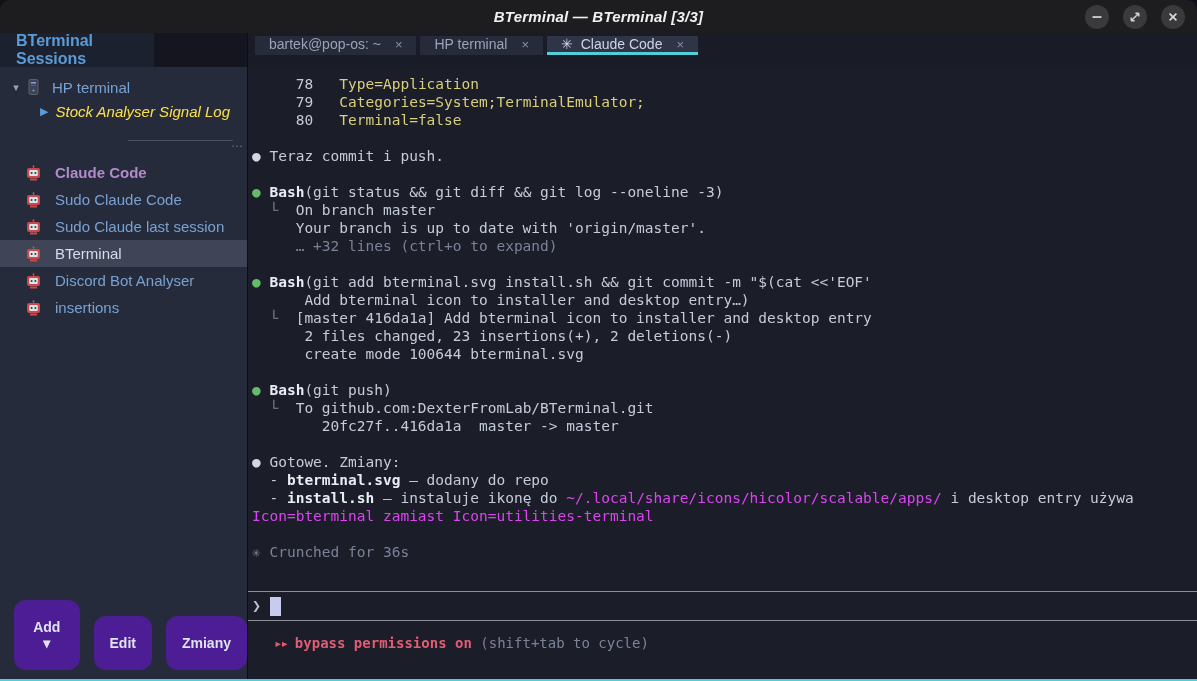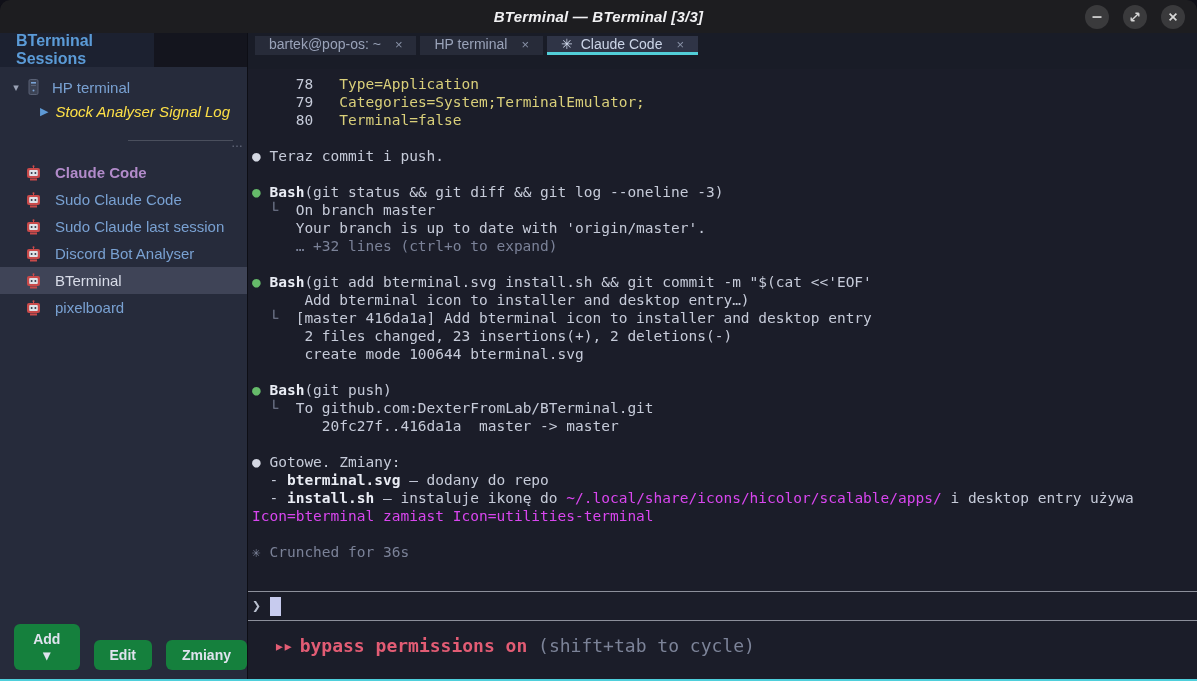--- a/index.html
+++ b/index.html
@@ -39,22 +39,22 @@
   .tree-divider { height:36px; position:relative; }
   .tree-divider .line { position:absolute; left:128px; right:14px; top:17px; border-top:1px solid #4a4f5d; }
   .tree-divider .dots { position:absolute; right:4px; top:13px; color:#6a7082; font-size:12px; }
   .srow { height:27px; display:flex; align-items:center; font-size:15px; color:#79a1d2;
           padding-left:26px; cursor:pointer; }
   .srow .slabel { margin-left:14px; }
   .srow.purple .slabel { color:#b28bca; font-weight:bold; }
   .srow.selected { background:#3f4457; }
   .srow.selected .slabel { color:#d8dce8; }
   .side-buttons { flex:0 0 48px; display:flex; gap:14px; padding:0 0 9px 14px; align-items:flex-end; }
-  .sbtn { background:#15803d; color:#dfe3ee; font-weight:bold; font-size:14px;
-          border:none; border-radius:6px; padding:7px 16px; cursor:pointer;
+  .sbtn { background:#4c1d95; color:#dfe3ee; font-weight:bold; font-size:14px;
+          border:none; border-radius:12px; padding:19px 16px; cursor:pointer;
           font-family:"Liberation Sans", sans-serif; }
 
   
   .panel { flex:1; display:flex; flex-direction:column; min-width:0; background:#1b1d29; }
   .tabbar { flex:0 0 36px; background:#191c27; display:flex; align-items:flex-start;
             padding:3px 0 0 7px; gap:4px; }
   .tab { display:flex; align-items:center; background:#272b39; padding:0 14px;
          font-size:14px; color:#9aa3b9; cursor:pointer; border-bottom:3px solid transparent; }
   .tab.active { background:#2f3446; color:#ccd5e8; border-bottom:3px solid #52ced8; }
   .tab-marker { margin-right:8px; }
@@ -67,21 +67,21 @@
   .c-b{color:#e9ecf4;font-weight:bold} .c-g{color:#66bb6a} .c-w{color:#d4d7e2}
   .c-d{color:#7b8298} .c-l{color:#d946ef}
 
   .input-box { flex:0 0 30px; border-top:1px solid #8d909b; border-bottom:1px solid #8d909b;
                display:flex; align-items:center; padding-left:4px;
                font-family:"DejaVu Sans Mono","DejaVu Sans",monospace; font-size:15px; }
   .chev { color:#b9bfce; }
   .cursor { display:inline-block; width:11px; height:19px; background:#c7cbee; margin-left:9px; }
 
   .statusline { flex:0 0 58px; padding:14px 0 0 26px;
-                font-family:"DejaVu Sans Mono","DejaVu Sans",monospace; font-size:18px; }
+                font-family:"DejaVu Sans Mono","DejaVu Sans",monospace; font-size:14px; }
   .arrows { color:#e25c74; letter-spacing:-2px; margin-right:8px; }
   .mode { color:#e25c74; font-weight:bold; }
   .hint { color:#7c8398; }
 </style>
 </head>
 <body>
 
 <div class="window">
 
   <div class="titlebar">
@@ -170,61 +170,61 @@
                   <rect x="7" y="1" width="1" height="2.4" fill="#cc4b4b"></rect>
                   <rect x="1" y="3" width="13" height="10" rx="2" fill="#c94a4a"></rect>
                   <rect x="3.2" y="5" width="8.6" height="6" rx="1" fill="#dfe3e8"></rect>
                   <circle cx="5.6" cy="8" r="1" fill="#333948"></circle>
                   <circle cx="9.4" cy="8" r="1" fill="#333948"></circle>
                   <rect x="4" y="13.4" width="7" height="2.1" fill="#c94a4a"></rect>
                 </svg>
               </span>
               <span class="slabel">Sudo Claude last session</span>
             </div>
+            <div class="srow selected">
+              <span style="display: flex;">
+                <svg width="15" height="16" viewBox="0 0 15 16">
+                  <circle cx="7.5" cy="1.2" r="1" fill="#cc4b4b"></circle>
+                  <rect x="7" y="1" width="1" height="2.4" fill="#cc4b4b"></rect>
+                  <rect x="1" y="3" width="13" height="10" rx="2" fill="#c94a4a"></rect>
+                  <rect x="3.2" y="5" width="8.6" height="6" rx="1" fill="#dfe3e8"></rect>
+                  <circle cx="5.6" cy="8" r="1" fill="#333948"></circle>
+                  <circle cx="9.4" cy="8" r="1" fill="#333948"></circle>
+                  <rect x="4" y="13.4" width="7" height="2.1" fill="#c94a4a"></rect>
+                </svg>
+              </span>
+              <span class="slabel">BTerminal</span>
+            </div>
             <div class="srow">
               <span style="display: flex;">
                 <svg width="15" height="16" viewBox="0 0 15 16">
                   <circle cx="7.5" cy="1.2" r="1" fill="#cc4b4b"></circle>
                   <rect x="7" y="1" width="1" height="2.4" fill="#cc4b4b"></rect>
                   <rect x="1" y="3" width="13" height="10" rx="2" fill="#c94a4a"></rect>
                   <rect x="3.2" y="5" width="8.6" height="6" rx="1" fill="#dfe3e8"></rect>
                   <circle cx="5.6" cy="8" r="1" fill="#333948"></circle>
                   <circle cx="9.4" cy="8" r="1" fill="#333948"></circle>
                   <rect x="4" y="13.4" width="7" height="2.1" fill="#c94a4a"></rect>
                 </svg>
               </span>
               <span class="slabel">Discord Bot Analyser</span>
             </div>
-            <div class="srow selected">
-              <span style="display: flex;">
-                <svg width="15" height="16" viewBox="0 0 15 16">
-                  <circle cx="7.5" cy="1.2" r="1" fill="#cc4b4b"></circle>
-                  <rect x="7" y="1" width="1" height="2.4" fill="#cc4b4b"></rect>
-                  <rect x="1" y="3" width="13" height="10" rx="2" fill="#c94a4a"></rect>
-                  <rect x="3.2" y="5" width="8.6" height="6" rx="1" fill="#dfe3e8"></rect>
-                  <circle cx="5.6" cy="8" r="1" fill="#333948"></circle>
-                  <circle cx="9.4" cy="8" r="1" fill="#333948"></circle>
-                  <rect x="4" y="13.4" width="7" height="2.1" fill="#c94a4a"></rect>
-                </svg>
-              </span>
-              <span class="slabel">BTerminal</span>
-            </div>
-            <div class="srow">
-              <span style="display: flex;">
-                <svg width="15" height="16" viewBox="0 0 15 16">
-                  <circle cx="7.5" cy="1.2" r="1" fill="#cc4b4b"></circle>
-                  <rect x="7" y="1" width="1" height="2.4" fill="#cc4b4b"></rect>
-                  <rect x="1" y="3" width="13" height="10" rx="2" fill="#c94a4a"></rect>
-                  <rect x="3.2" y="5" width="8.6" height="6" rx="1" fill="#dfe3e8"></rect>
-                  <circle cx="5.6" cy="8" r="1" fill="#333948"></circle>
-                  <circle cx="9.4" cy="8" r="1" fill="#333948"></circle>
-                  <rect x="4" y="13.4" width="7" height="2.1" fill="#c94a4a"></rect>
-                </svg>
-              </span>
-              <span class="slabel">pixelboard</span>
+            <div class="srow">
+              <span style="display: flex;">
+                <svg width="15" height="16" viewBox="0 0 15 16">
+                  <circle cx="7.5" cy="1.2" r="1" fill="#cc4b4b"></circle>
+                  <rect x="7" y="1" width="1" height="2.4" fill="#cc4b4b"></rect>
+                  <rect x="1" y="3" width="13" height="10" rx="2" fill="#c94a4a"></rect>
+                  <rect x="3.2" y="5" width="8.6" height="6" rx="1" fill="#dfe3e8"></rect>
+                  <circle cx="5.6" cy="8" r="1" fill="#333948"></circle>
+                  <circle cx="9.4" cy="8" r="1" fill="#333948"></circle>
+                  <rect x="4" y="13.4" width="7" height="2.1" fill="#c94a4a"></rect>
+                </svg>
+              </span>
+              <span class="slabel">insertions</span>
             </div>
           </div>
       </div>
       <div class="side-buttons" id="side-buttons">
           <button class="sbtn">Add ▾</button>
           <button class="sbtn">Edit</button>
           <button class="sbtn">Zmiany</button>
         </div>
     </div>
 

